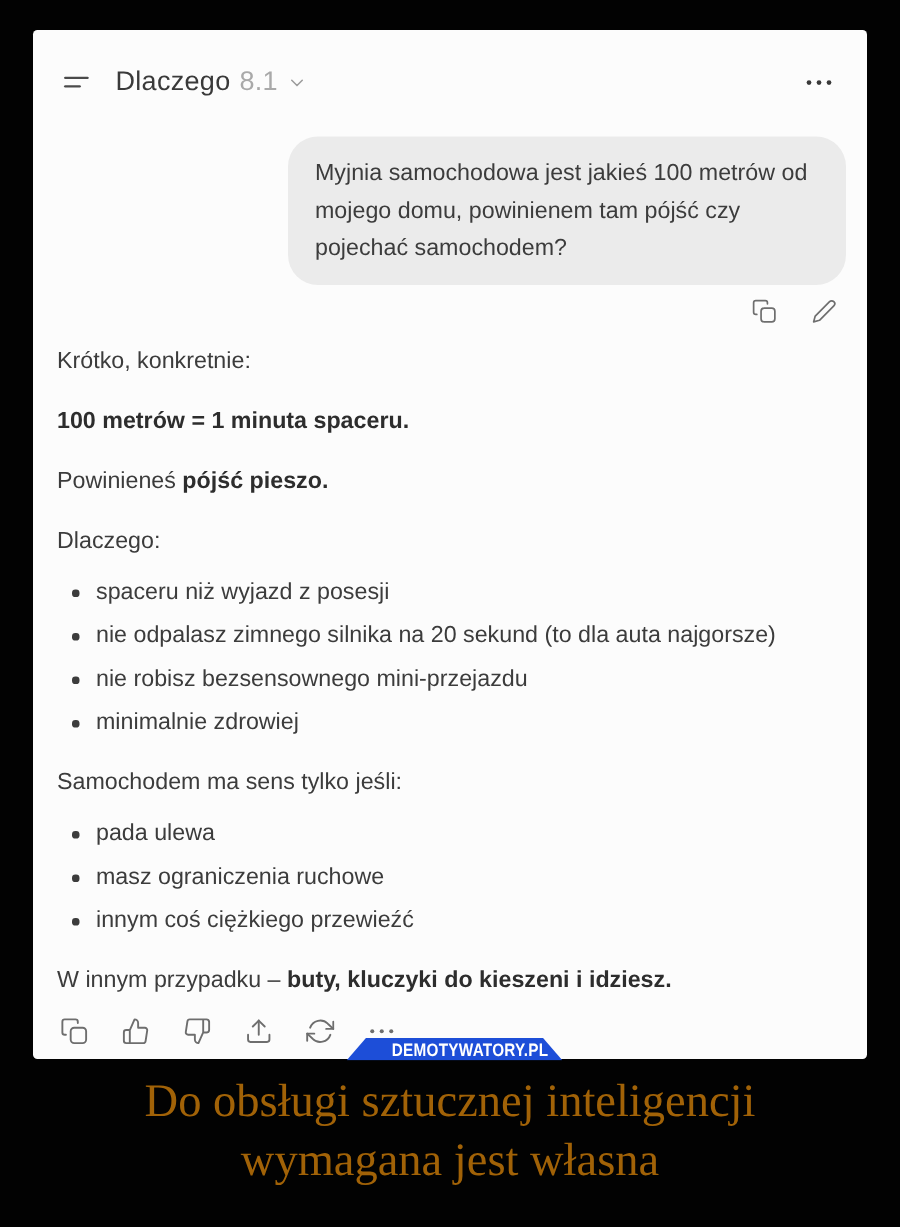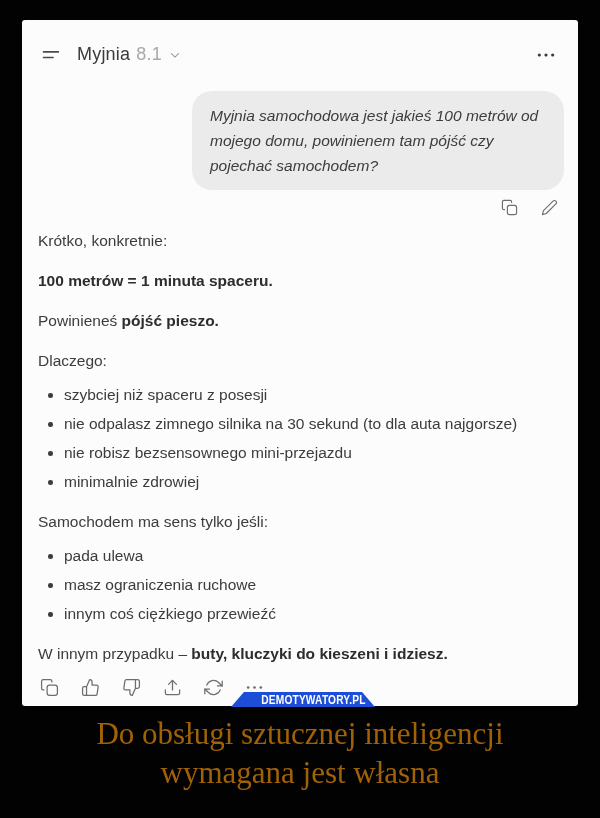--- a/index.html
+++ b/index.html
@@ -34,21 +34,21 @@
 
   
   .bubble {
     margin:26px 14px 0 auto;
     width:372px;
     background:#ebebeb;
     border-radius:20px;
     padding:12px 18px;
     font-size:15.5px; line-height:25px; color:#3c3c3c;
   }
-  .bubble span { display:block;font-style:italic; }
+  .bubble span { display:block; }
 
   .bubble-actions {
     display:flex; justify-content:flex-end; gap:23px;
     margin:9px 20px 0 0;
   }
 
   
   .answer {
     margin:14px 16px 0 16px;
     font-size:15.5px; line-height:22px; color:#3c3c3c;
@@ -97,21 +97,21 @@
 <body>
 
 <div class="card">
 
   <div class="chat-header">
     <svg class="icon" width="21" height="21" viewBox="0 0 24 24">
       <line x1="4" y1="9" x2="21" y2="9"></line>
       <line x1="4" y1="15.5" x2="15" y2="15.5"></line>
     </svg>
     <div class="chat-title">
-      <span>Myjnia</span>
+      <span>Dlaczego</span>
       <span class="version">8.1</span>
       <svg class="icon gray" width="14" height="14" viewBox="0 0 24 24">
         <polyline points="6 9.5 12 15.5 18 9.5"></polyline>
       </svg>
     </div>
     <div class="spacer"></div>
     <svg width="20" height="20" viewBox="0 0 24 24" fill="#3a3a3a">
       <circle cx="4" cy="12" r="1.9"></circle>
         <circle cx="12" cy="12" r="1.9"></circle>
         <circle cx="20" cy="12" r="1.9"></circle>
@@ -133,22 +133,22 @@
       <path d="M17 3a2.8 2.8 0 1 1 4 4L7.5 20.5 2 22l1.5-5.5L17 3z"></path>
     </svg>
   </div>
 
   <div class="answer">
     <p>Krótko, konkretnie:</p>
     <p class="bold">100 metrów = 1 minuta spaceru.</p>
     <p><span>Powinieneś </span><b>pójść pieszo.</b></p>
     <p>Dlaczego:</p>
     <ul>
-      <li>szybciej niż spaceru z posesji</li>
-      <li>nie odpalasz zimnego silnika na 30 sekund (to dla auta najgorsze)</li>
+      <li>spaceru niż wyjazd z posesji</li>
+      <li>nie odpalasz zimnego silnika na 20 sekund (to dla auta najgorsze)</li>
       <li>nie robisz bezsensownego mini-przejazdu</li>
       <li>minimalnie zdrowiej</li>
     </ul>
     <p>Samochodem ma sens tylko jeśli:</p>
     <ul>
       <li>pada ulewa</li>
       <li>masz ograniczenia ruchowe</li>
       <li>innym coś ciężkiego przewieźć</li>
     </ul>
     <p><span>W innym przypadku – </span><b>buty, kluczyki do kieszeni i idziesz.</b></p>

